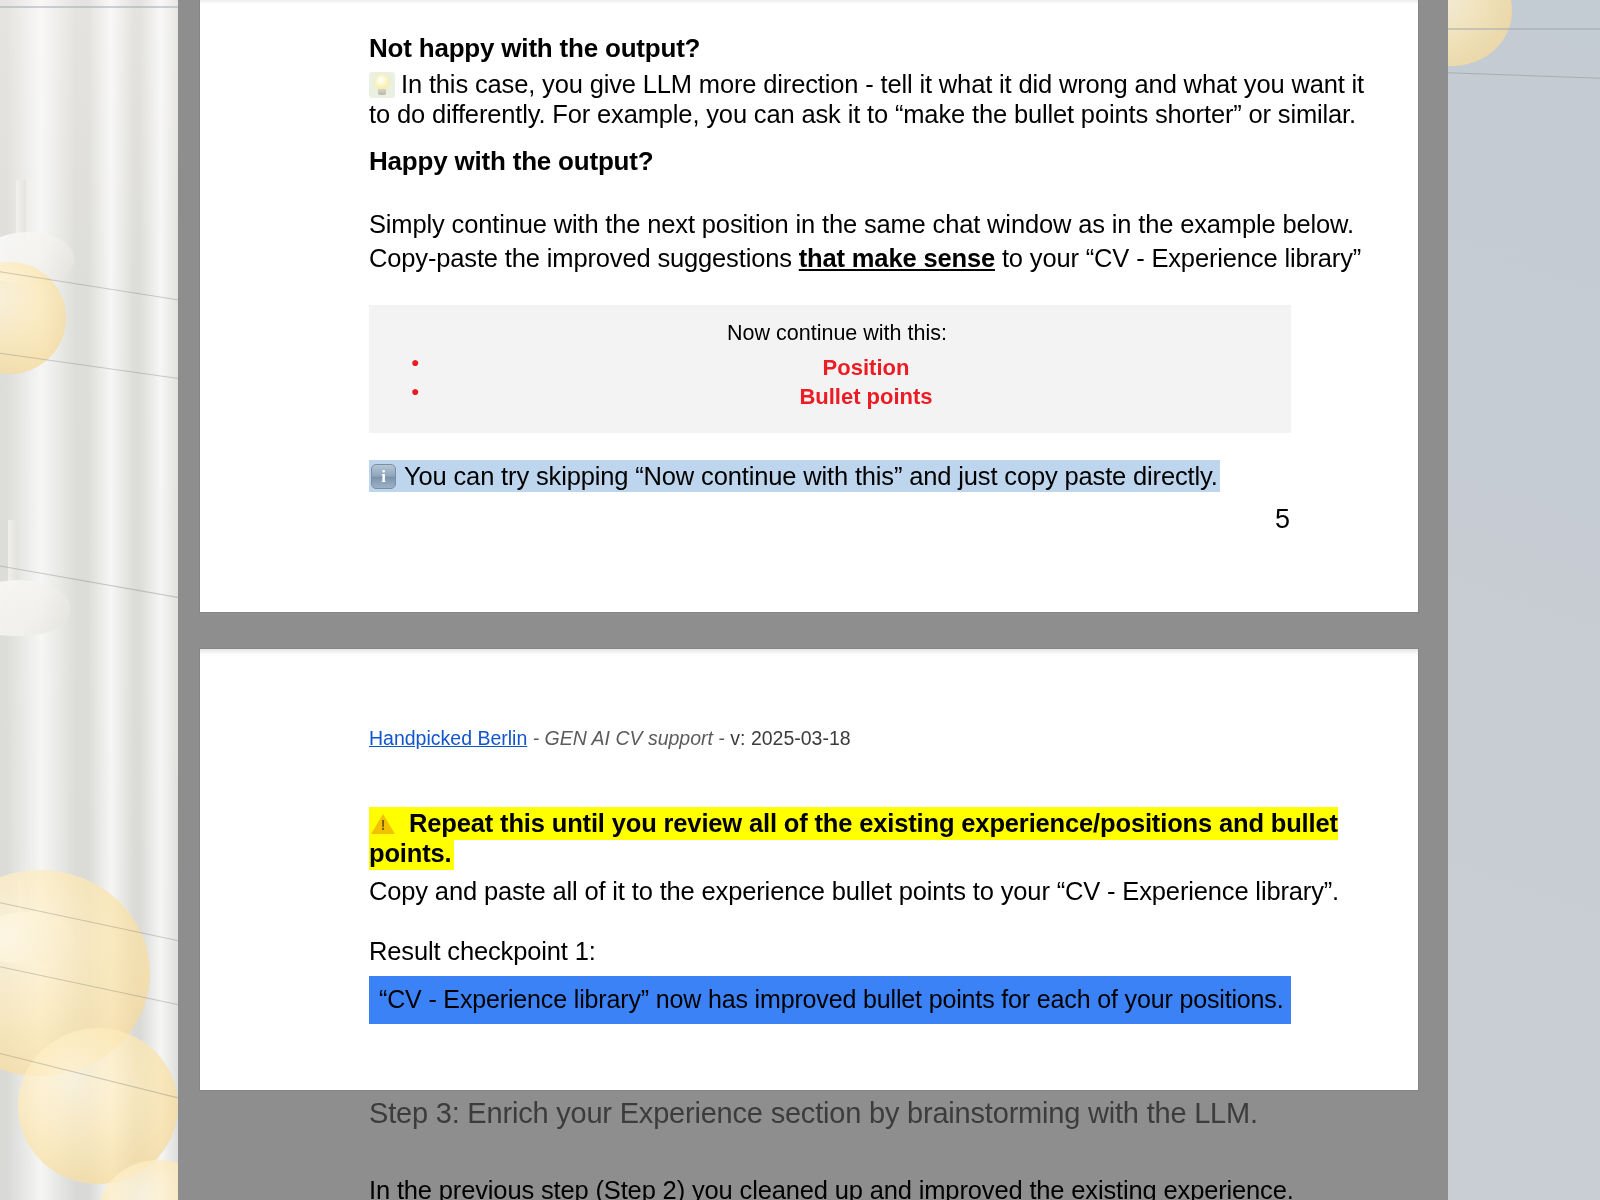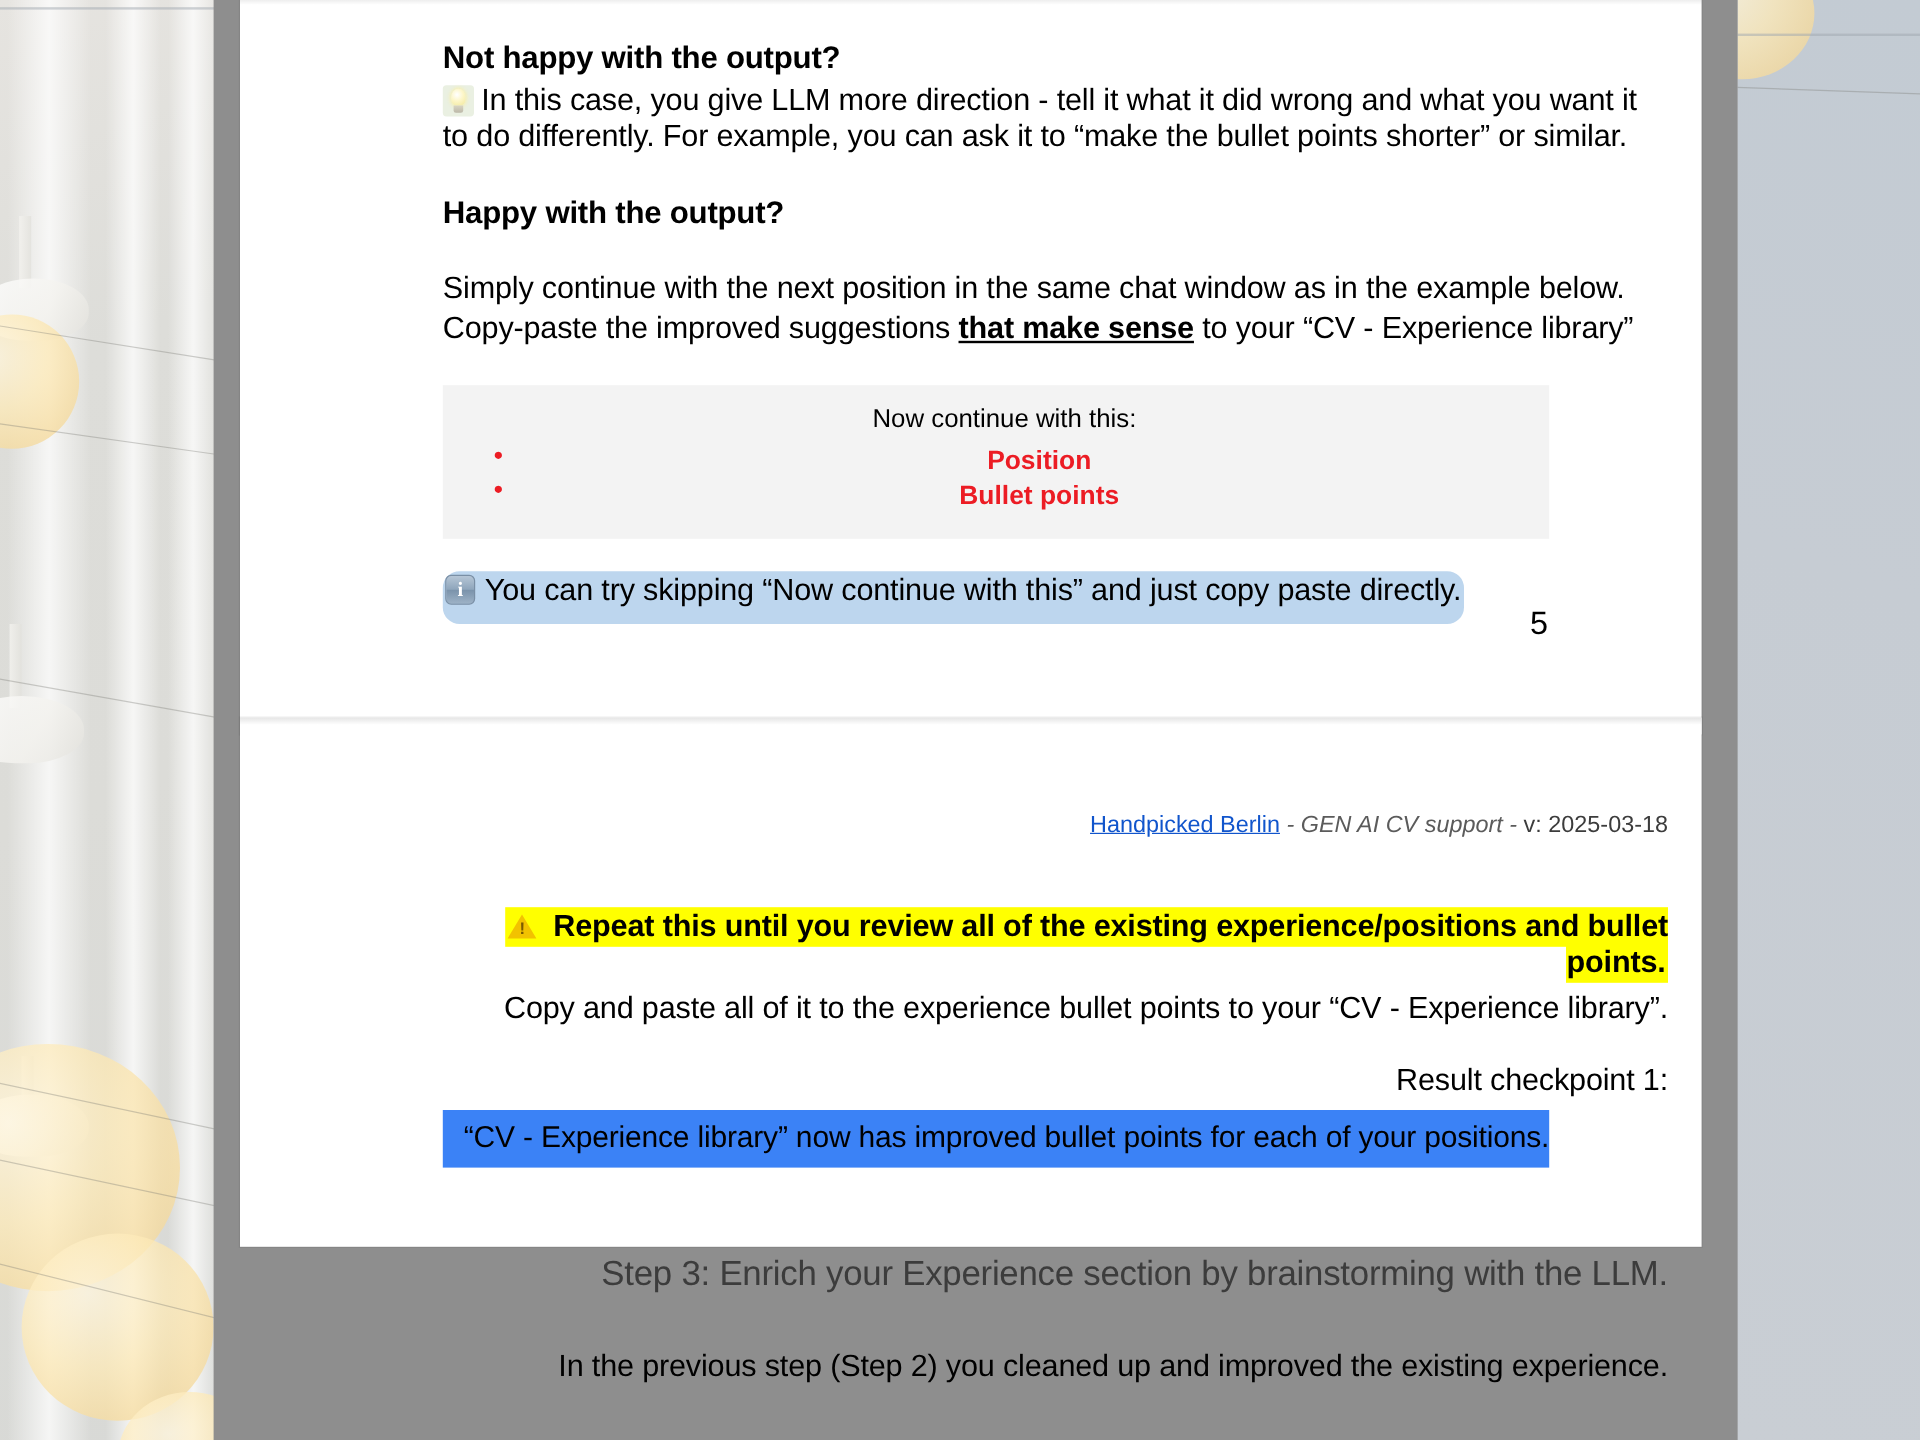--- a/index.html
+++ b/index.html
@@ -58,21 +58,21 @@
   
   #viewer {
     position: absolute; left: 178px; top: 0; width: 1270px; height: 1200px;
     background: #8e8e8e;
   }
   .page {
     position: absolute; left: 22px; width: 1218px; background: #ffffff;
     box-shadow: 0 0 0 1px rgba(0,0,0,.06);
   }
   #page-one { top: -2px;  height: 614px; }
-  #page-two { top: 598px; height: 441px; text-align: right; }
+  #page-two { top: 649px; height: 441px; }
 
   .page-top-shadow {
     position: absolute; left: 0; top: 0; width: 100%; height: 6px;
     background: linear-gradient(180deg, rgba(0,0,0,.10), rgba(0,0,0,0));
   }
 
   .content { position: absolute; left: 169px; right: 28px; top: 0; }
 
   
   .h-bold {
@@ -216,38 +216,38 @@
 
     <div class="content" style="top:34px;">
 
       <div class="h-bold">Not happy with the output?</div>
 
       <div class="body" style="margin-top:4px;">
         <span class="icon-bulb"></span><span>In this case, you give LLM more direction - tell it what it did wrong and what you want it to</span>
         <span>do differently. For example, you can ask it to “make the bullet points shorter” or similar.</span>
       </div>
 
-      <div class="h-bold" style="margin-top:32px;">Happy with the output?</div>
+      <div class="h-bold" style="margin-top:16px;">Happy with the output?</div>
 
       <div class="body" style="margin-top:30px;">Simply continue with the next position in the same chat window as in the example below.</div>
 
       <div class="body" style="margin-top:4px;">
         <span>Copy-paste the improved suggestions </span><span class="u-bold">that make sense</span><span> to your  “CV - Experience library”</span>
       </div>
 
       <div class="gray-box" style="margin-top:32px; width:922px;text-align:center;">
         <div class="lead">Now continue with this:</div>
         <ul>
           <li>Position</li>
           <li>Bullet points</li>
         </ul>
       </div>
 
       <div class="body" style="margin-top:28px;">
-        <span class="hl-blue" style="padding:2px 2px 14px 2px;border-radius:14px;">
+        <span class="hl-blue" style="padding:2px 2px 2px 2px;">
           <span class="icon-info"></span><span>You can try skipping “Now continue with this” and just copy paste directly.</span>
         </span>
       </div>
 
     </div>
 
     <div class="pagenum" style="top:506px;">5</div>
   </div>
 
   <div class="page" id="page-two">

